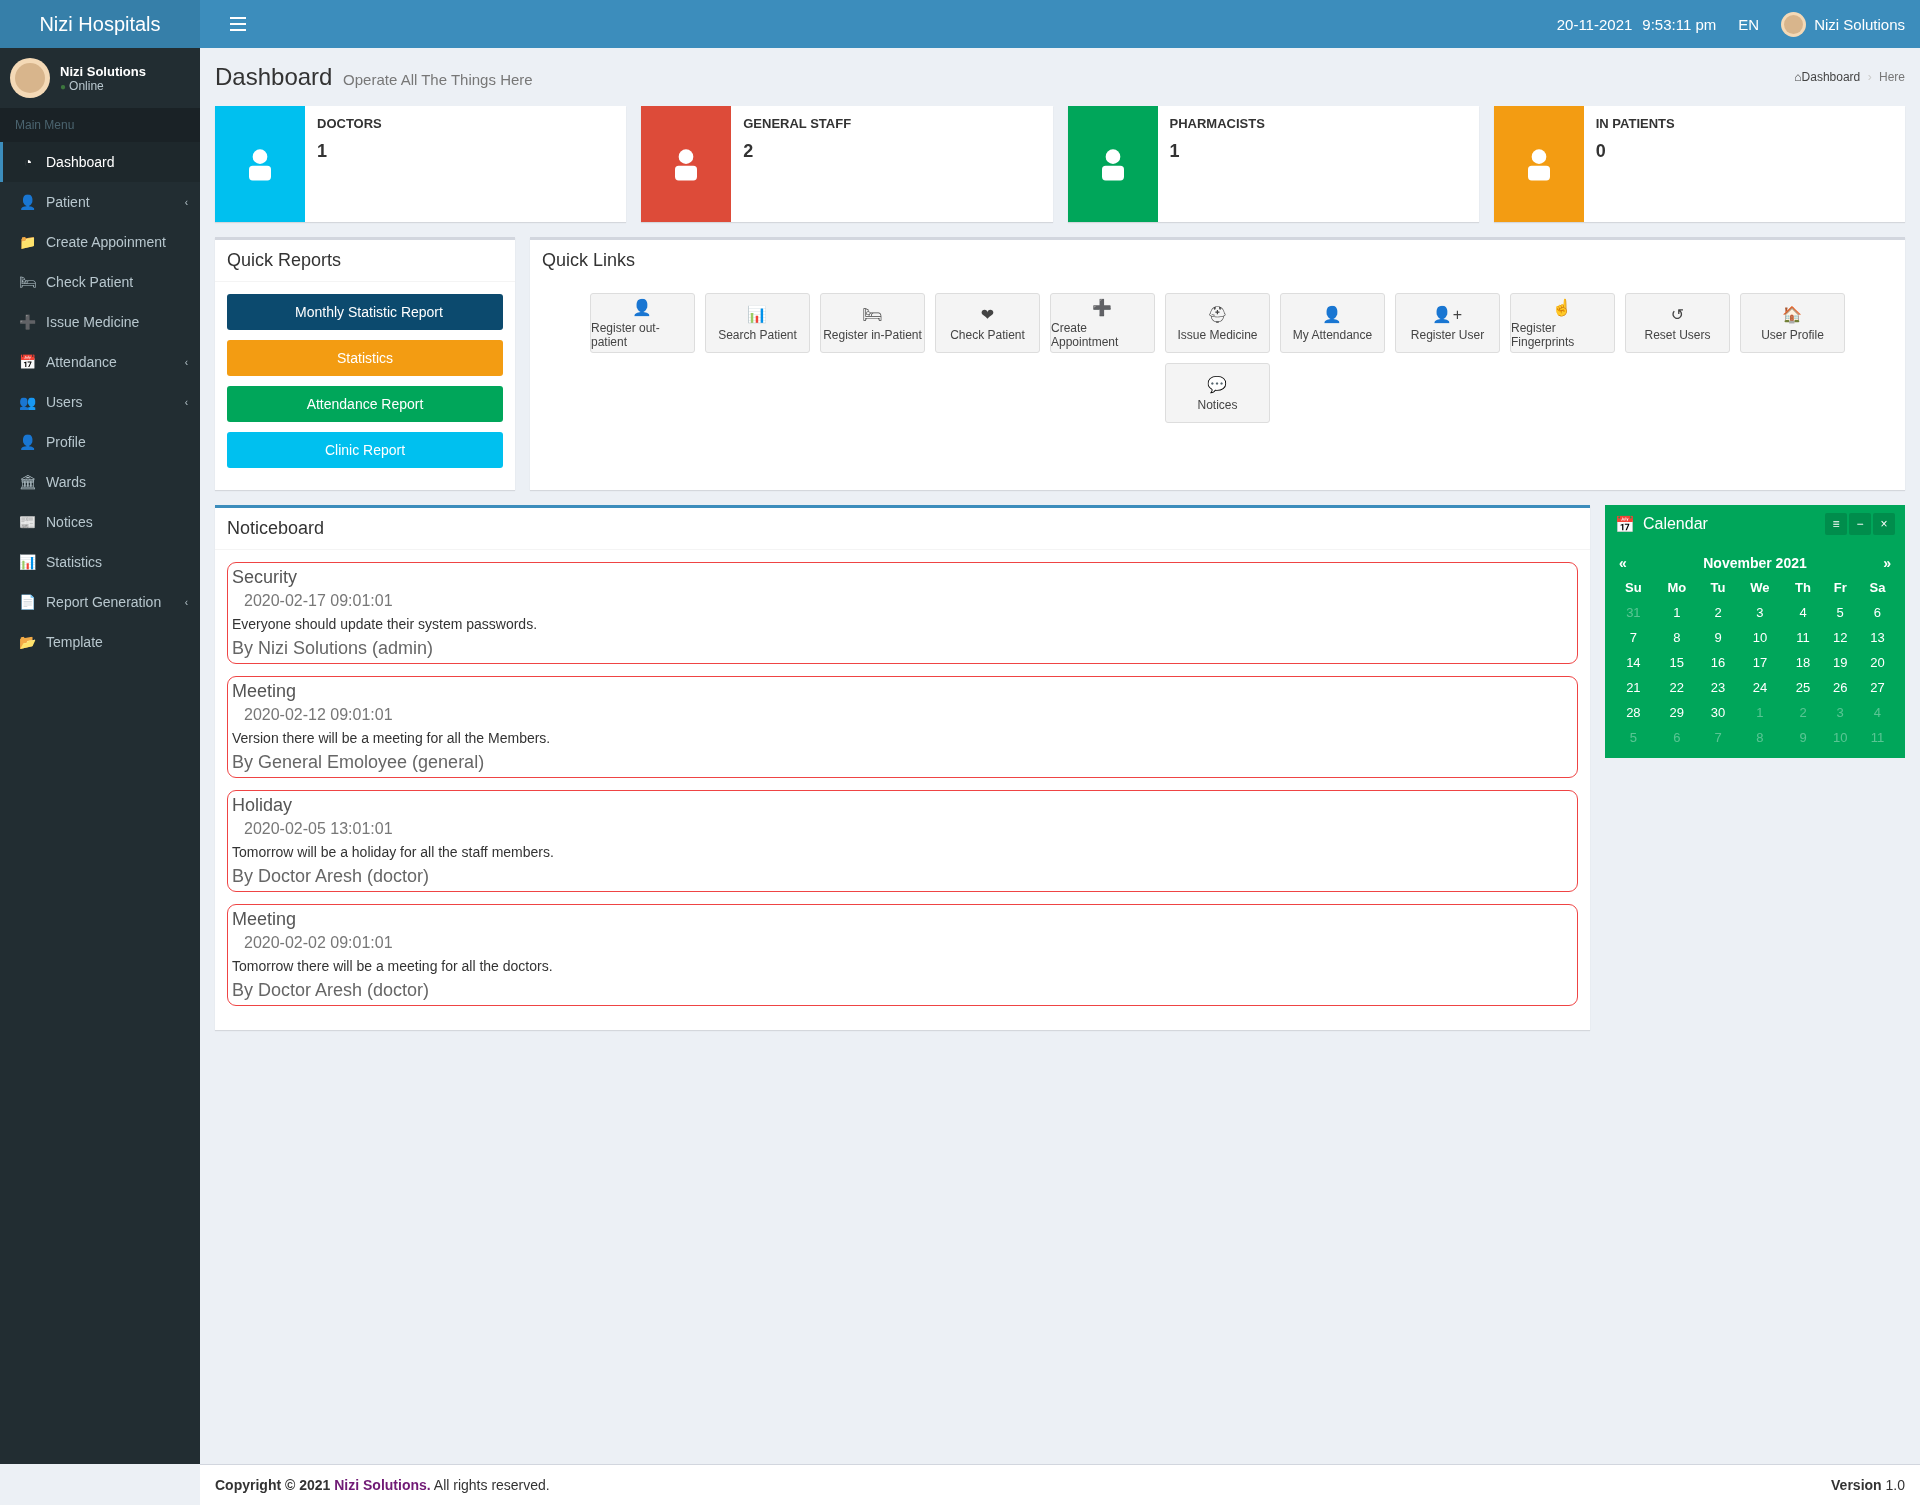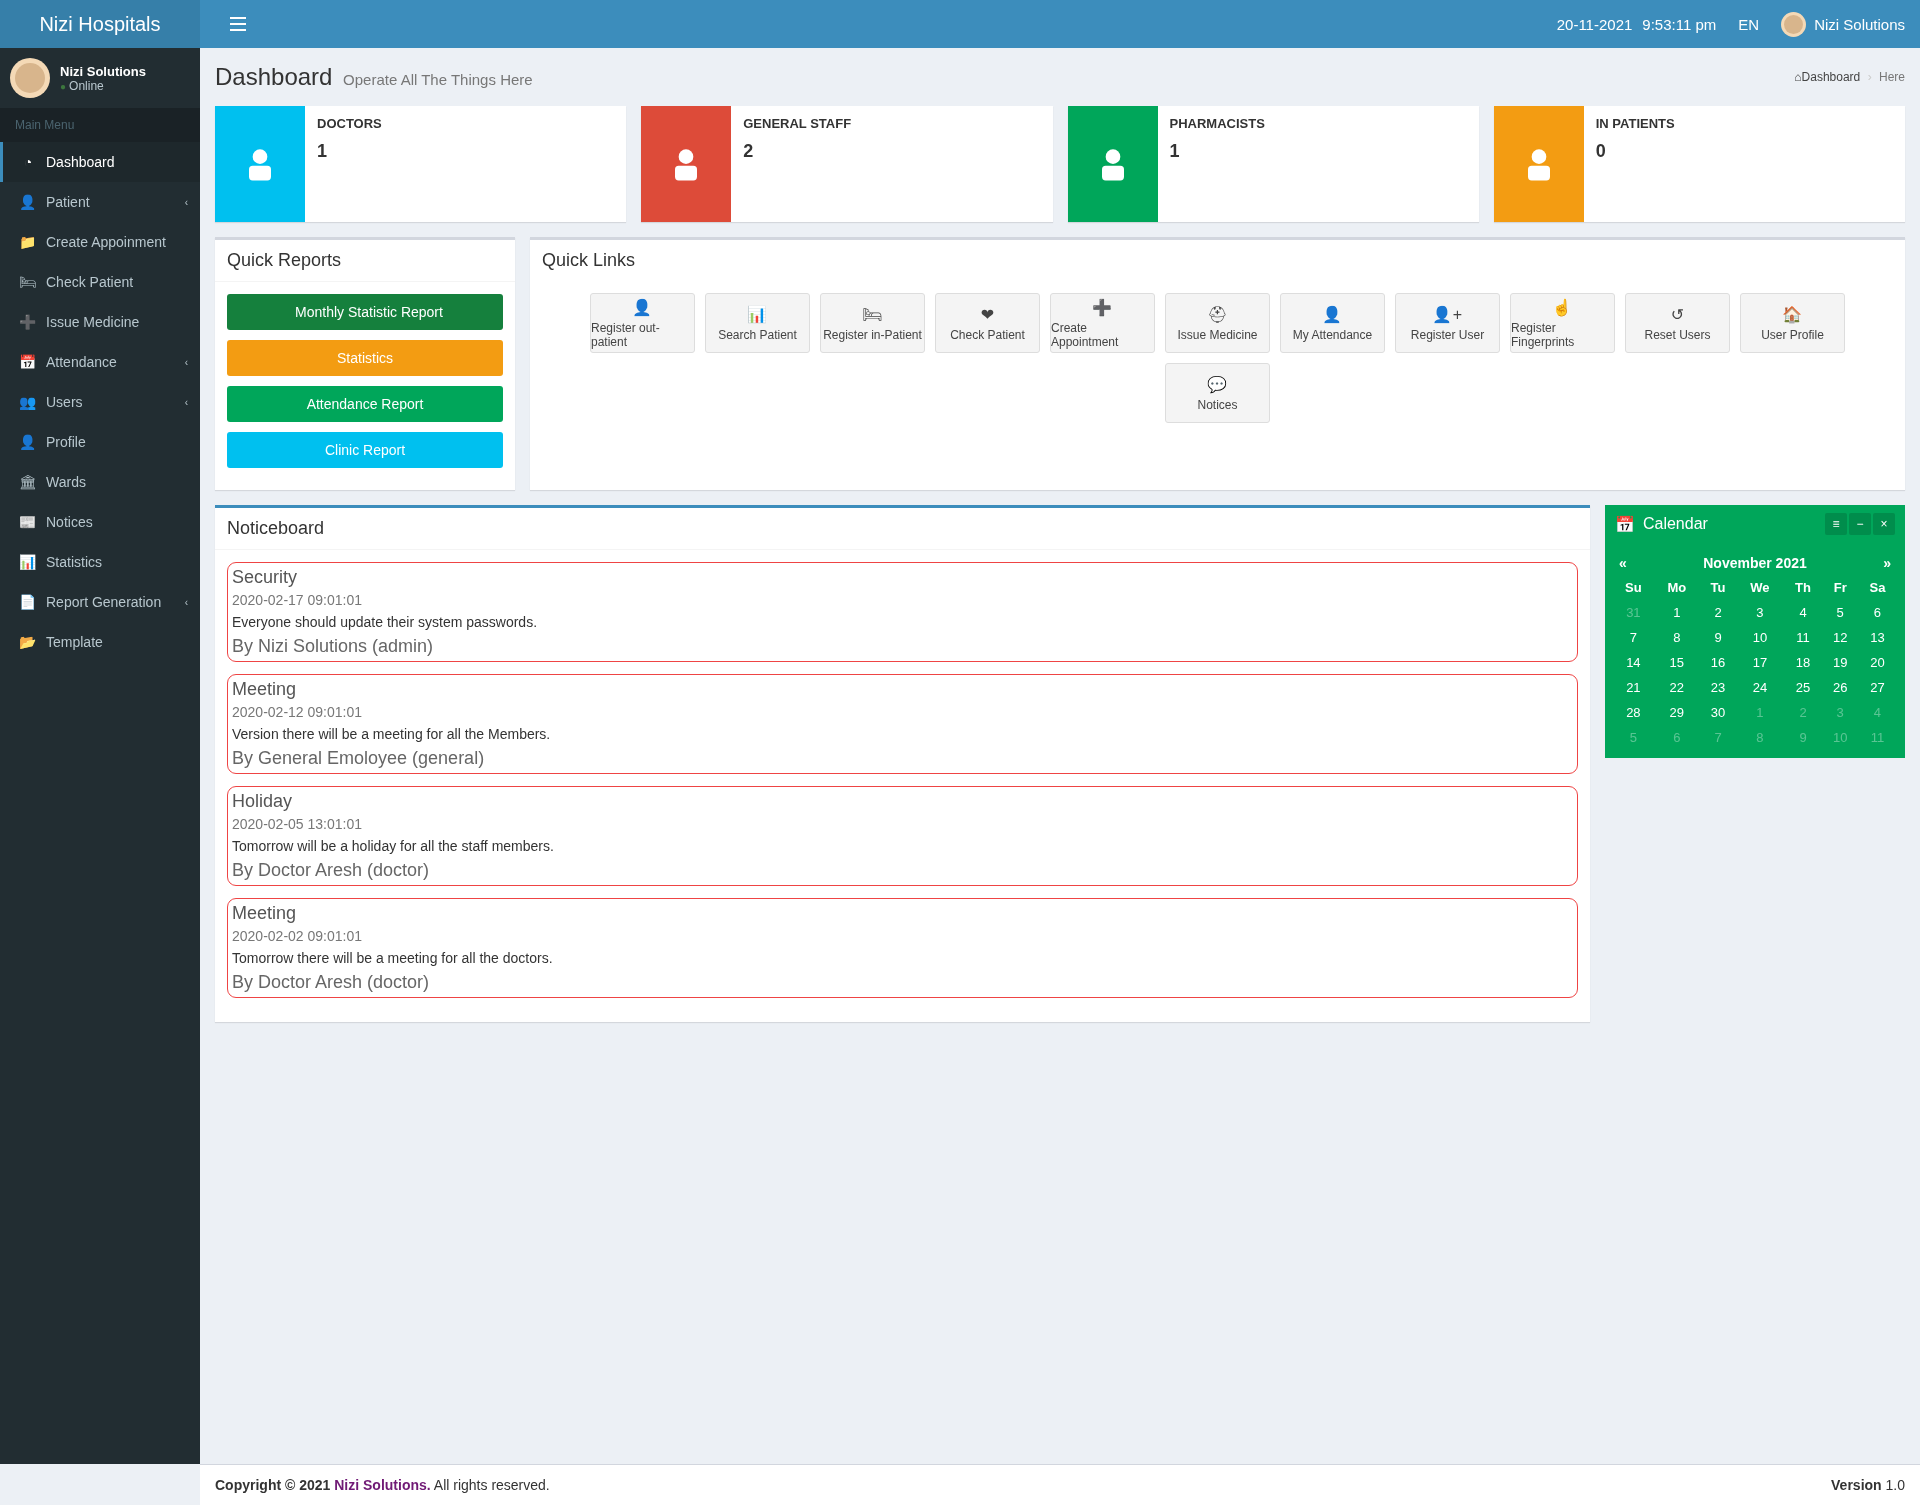--- a/index.html
+++ b/index.html
@@ -48,29 +48,29 @@
 .info-box .ib-content { padding: 10px 12px; text-align:left; }
 .info-box .ib-title { text-transform: uppercase; font-size: 13px; font-weight: bold; }
 .info-box .ib-number { font-size: 18px; font-weight: bold; margin-top: 10px; }
 
 .box { background: #fff; border-top: 3px solid #d2d6de; box-shadow: 0 1px 1px rgba(0,0,0,.1); }
 .box.primary-top { border-top-color: #3c8dbc; }
 .box-header { padding: 10px 12px; border-bottom: 1px solid #f4f4f4; font-size: 18px; }
 .box-body { padding: 12px; }
 
 .btn-block { display:block; width:100%; text-align:center; padding: 10px; margin-bottom: 10px; color:#fff; border:none; cursor:pointer; font-size:14px; border-radius:3px; }
-.btn-danger { background:#15803d;padding-left:18px; } .btn-warning { background:#f39c12; } .btn-success { background:#00a65a; } .btn-info { background:#00c0ef; }
+.btn-danger { background:#0c4a6e;padding-left:18px; } .btn-warning { background:#f39c12; } .btn-success { background:#00a65a; } .btn-info { background:#00c0ef; }
 
 .app-grid { display:flex; flex-wrap:wrap; gap:10px; justify-content:center; }
 .app-btn { width: 105px; height: 60px; background:#f4f4f4; border:1px solid #ddd; border-radius:3px; display:flex; flex-direction:column; align-items:center; justify-content:center; cursor:pointer; color:#444; font-size:12px; }
 .app-btn .ai { font-size:16px; margin-bottom:4px; }
 
 .notice-item { border:1px solid #ef4444; border-radius:9px; padding: 4px; margin-bottom: 12px; }
 .notice-item h4 { font-size: 18px; font-weight:500; color:#555; }
-.notice-item .ts { font-size:14px; color:#777; margin: 4px 0; }
+.notice-item .ts { font-size:16px; color:#777; margin: 4px 12px; }
 .notice-item .msg { font-size:14px; margin: 6px 0; }
 .notice-item .by { font-size:18px; color:#666; }
 
 .calendar { color:#fff; }
 .cal-head { background:#00a65a; padding: 8px 10px; display:flex; align-items:center; justify-content:space-between; }
 .cal-head .title { display:flex; align-items:center; gap:8px; font-size:16px; }
 .cal-tools { display:flex; gap:2px; }
 .cal-tools span { width:22px; height:22px; background:#008d4c; display:flex; align-items:center; justify-content:center; font-size:12px; cursor:pointer; border-radius:2px; }
 .cal-body { background:#00a65a; padding: 8px; }
 .cal-nav { display:flex; justify-content:space-between; align-items:center; padding:4px 6px; font-weight:bold; }

